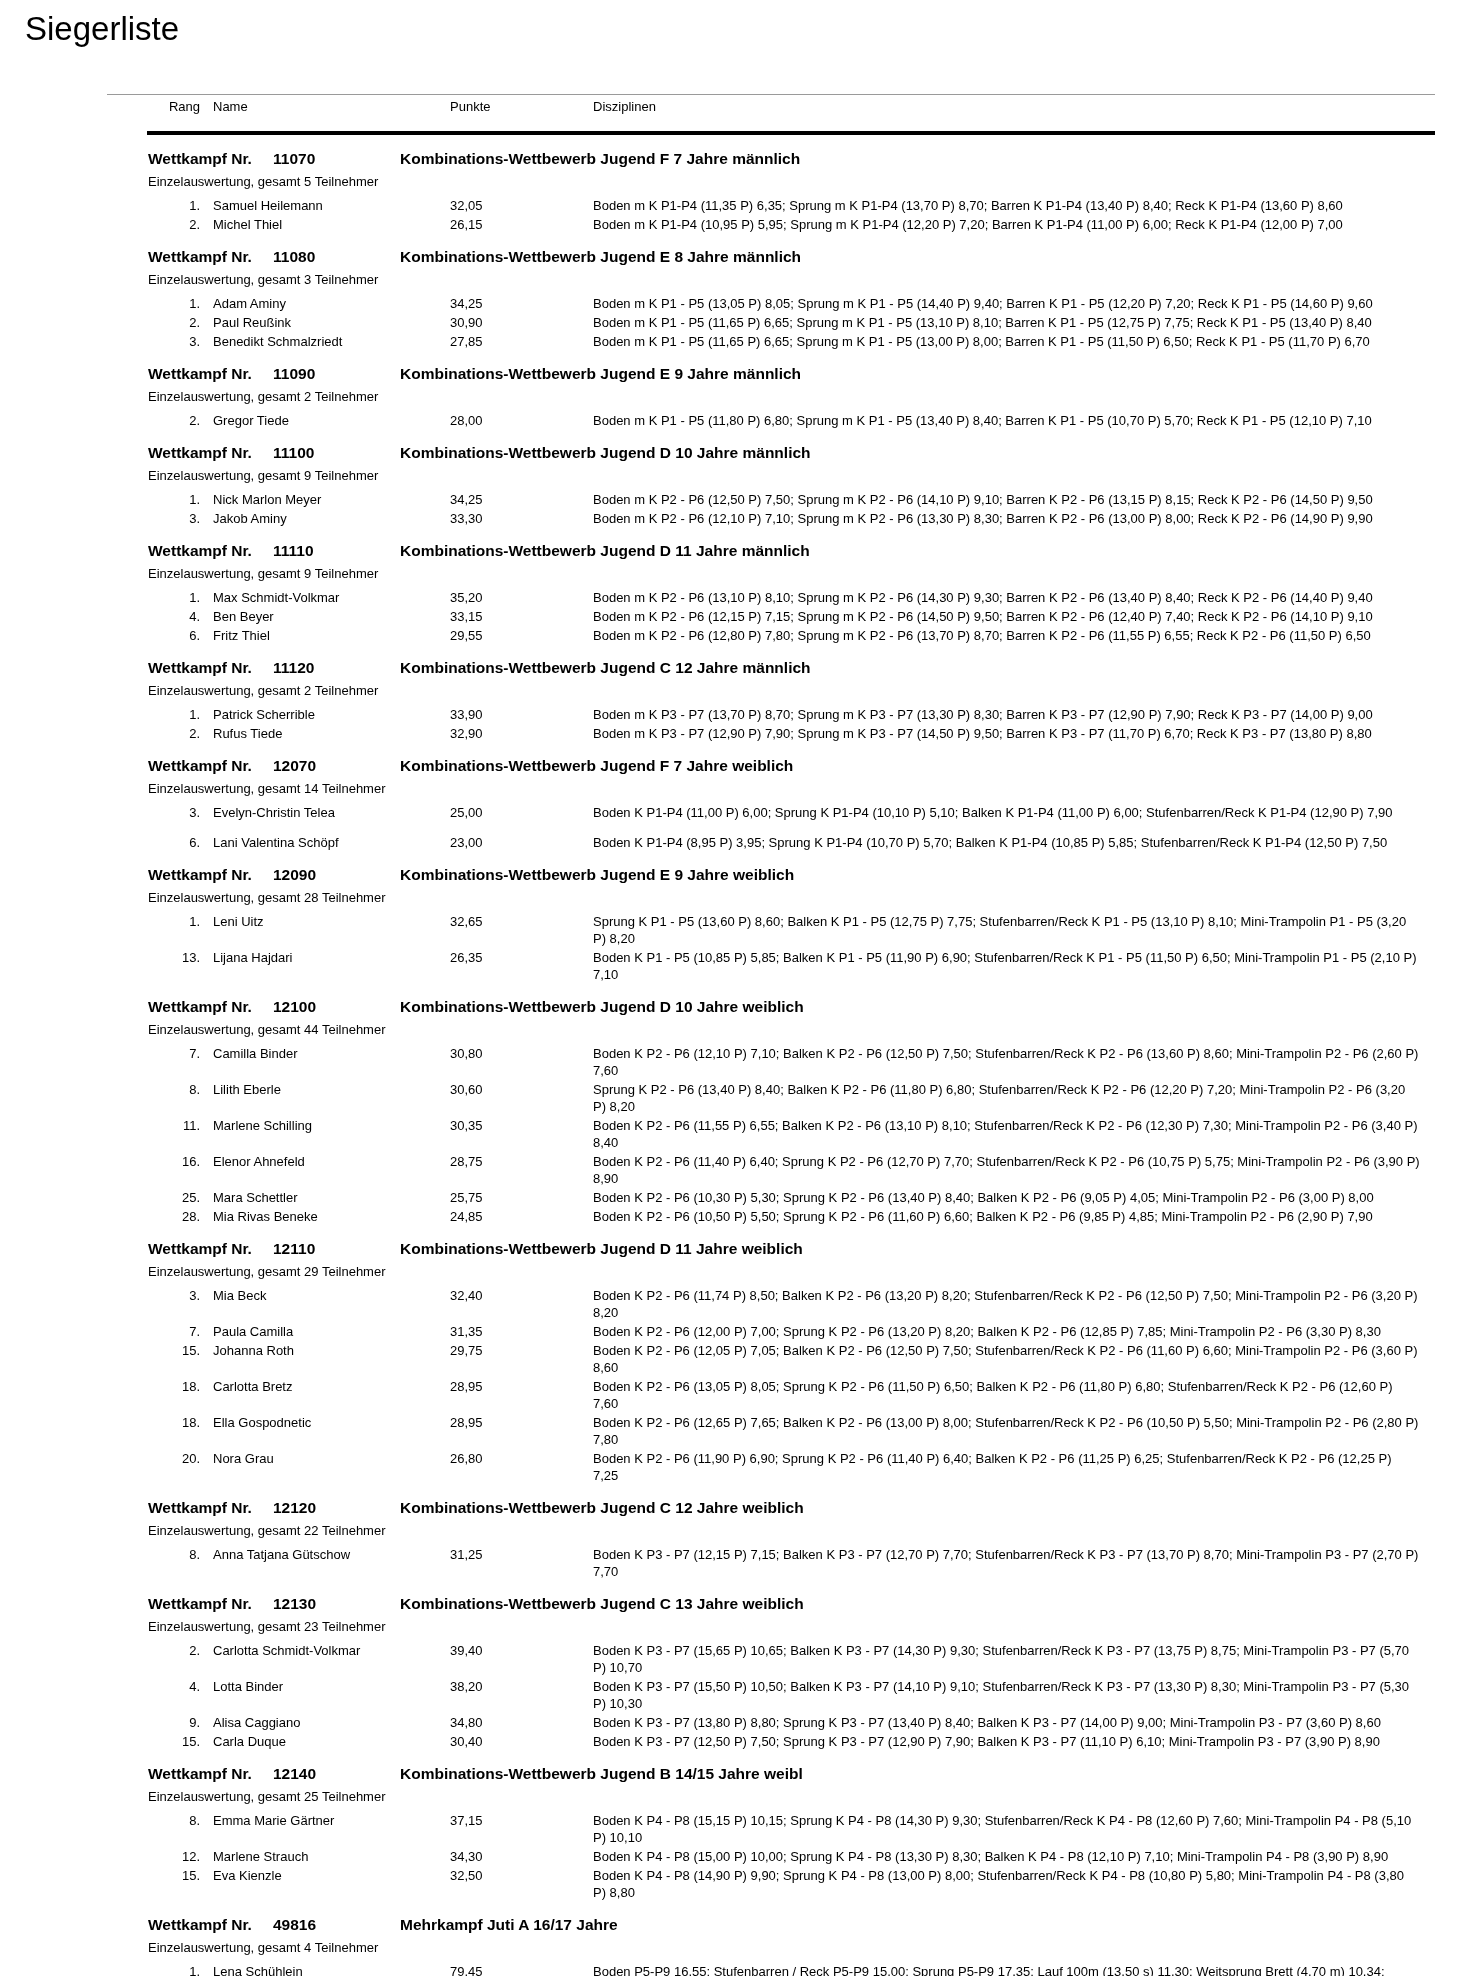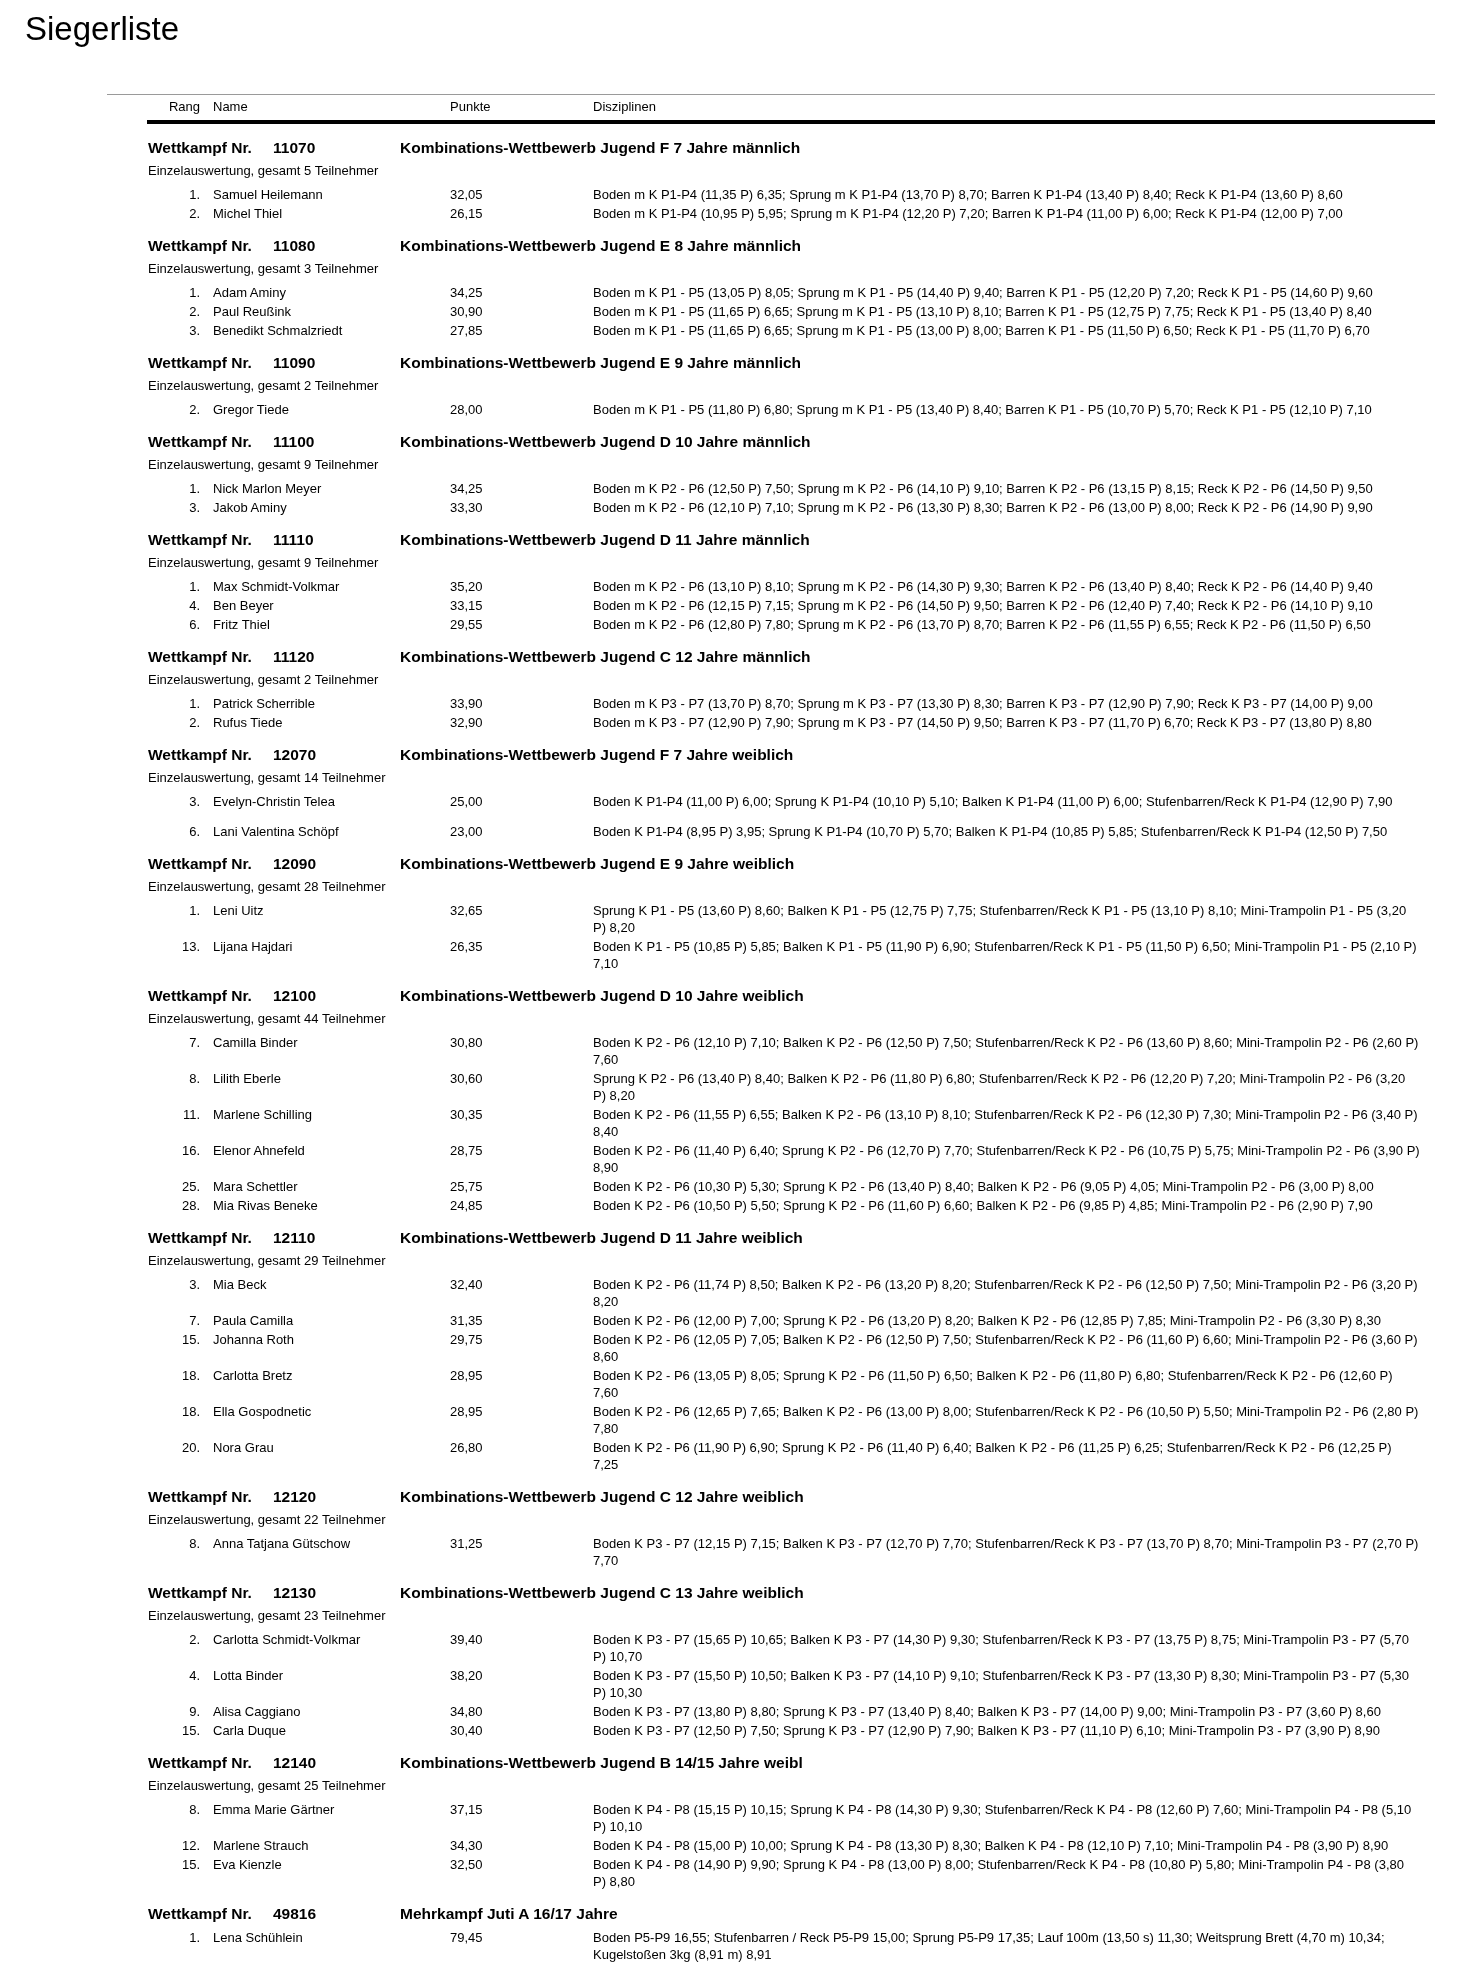--- a/index.html
+++ b/index.html
@@ -43,21 +43,21 @@
     grid-template-columns: 80px 250px 127px 843px;
     align-items: start;
   }
   .col-rank   { text-align: right; }
   .col-name   { padding-left: 13px; }
   .col-points { text-align: left; }
   .col-disc   { padding-left: 16px; width: 827px; box-sizing: content-box; }
 
   .col-headers {
     margin-left: 120px;
-    padding: 4px 0 6px 0;
+    padding: 4px 0 17px 0;
     font-size: 13px;
     line-height: 15px;
   }
 
   .content { margin-left: 120px; width: 1300px; }
 
   .section { margin-top: 14px; }
   .section-heading {
     font-weight: 700;
     font-size: 15.5px;
@@ -491,20 +491,21 @@
   </div>
 </div>
   </div>
 
   <div class="section">
     <div class="section-heading">
       <span class="s-label">Wettkampf Nr.</span>
       <span class="s-number">49816</span>
       <span class="s-title">Mehrkampf Juti A 16/17 Jahre</span>
     </div>
+    <div class="section-subtitle">Einzelauswertung, gesamt 4 Teilnehmer</div>
     <div class="section-rows">
   <div class="grid row">
     <div class="col-rank">1.</div>
     <div class="col-name">Lena Schühlein</div>
     <div class="col-points">79,45</div>
     <div class="col-disc">Boden P5-P9 16,55; Stufenbarren / Reck P5-P9 15,00; Sprung P5-P9 17,35; Lauf 100m (13,50 s) 11,30; Weitsprung Brett (4,70 m) 10,34; Kugelstoßen 3kg (8,91 m) 8,91</div>
   </div>
 </div>
   </div>
 </div>

